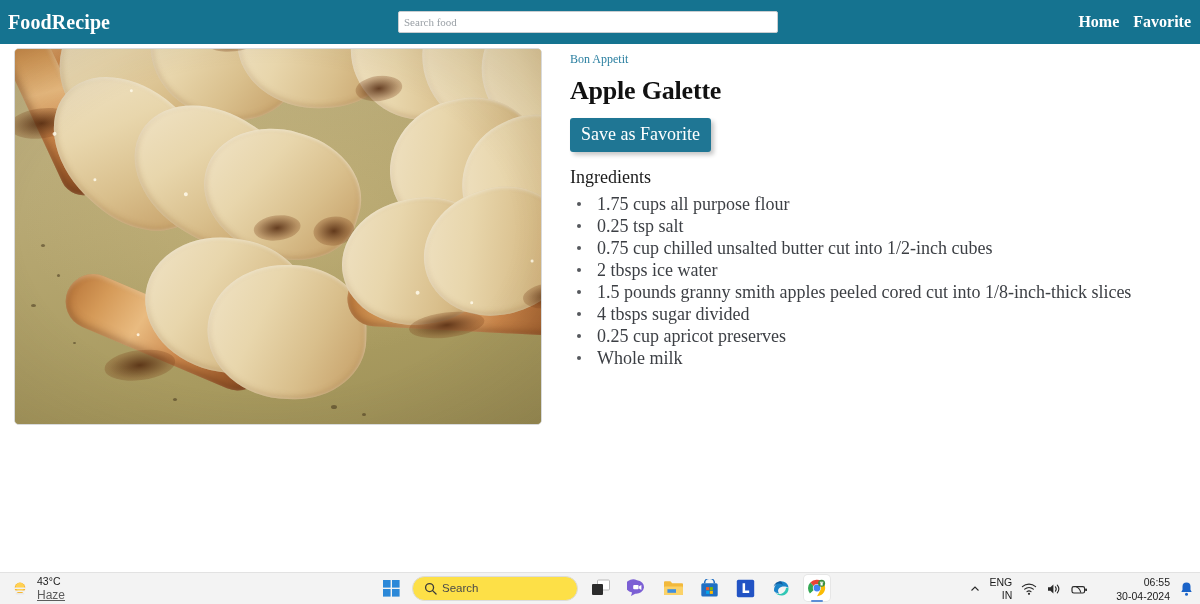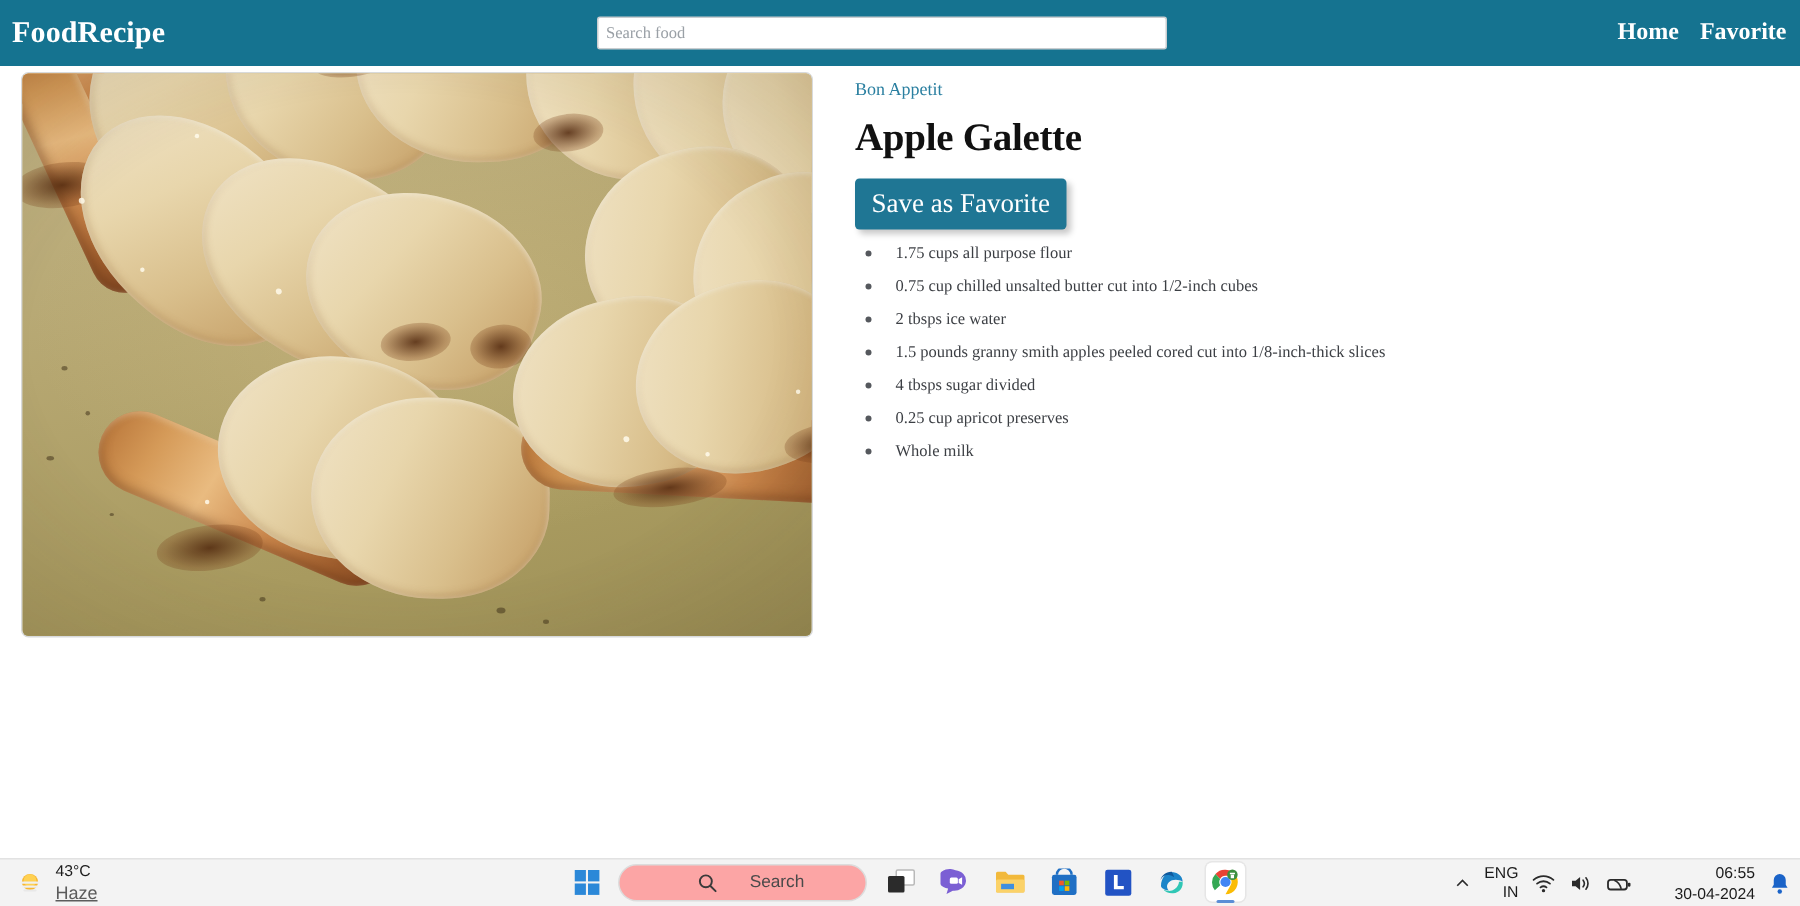--- a/index.html
+++ b/index.html
@@ -180,21 +180,21 @@
     font-size: 18px;
     color: #1a1a1a;
     font-weight: normal;
   }
   .ing-list {
     margin-top: 5px;
     list-style: none;
   }
   .ing-item {
     position: relative;
-    font-size: 11px;
+    font-size: 18px;
     line-height: 22px;
     color: #3c3f44;
     padding-left: 27px;
   }
   .ing-item::before {
     content: "";
     position: absolute;
     left: 7px;
     top: 9px;
     width: 4px;
@@ -232,27 +232,26 @@
     align-items: center;
     gap: 8px;
   }
   .start-btn {
     width: 26px; height: 26px;
     display: flex; align-items: center; justify-content: center;
     cursor: pointer; border-radius: 4px;
   }
   .search-pill {
     width: 166px; height: 25px;
-    background: #fca5a5;
+    background: #fde047;
     border: 1px solid #dcdcdc;
     border-radius: 13px;
     display: flex; align-items: center;
-    gap: 22px; padding-left: 11px;
+    gap: 5px; padding-left: 11px;
     cursor: pointer;
-    justify-content: center;
   }
   .search-pill-label { font-size: 11.5px; color: #4a4a4a; }
 
   .tb-apps {
     position: absolute;
     left: 588px; top: 2px;
     display: flex;
     align-items: center;
     gap: 10px;
   }
@@ -368,22 +367,24 @@
       <div class="crumb" style="left:30%;top:93%;width:4px;height:3px;"></div>
 
       <div class="photo-soft"></div>
     </div>
   </div>
 
   <div class="detail">
     <a class="source-link">Bon Appetit</a>
     <h1 class="recipe-title">Apple Galette</h1>
     <button class="fav-btn">Save as Favorite</button>
+    <h2 class="ing-heading">Ingredients</h2>
     <ul class="ing-list">
       <li class="ing-item">1.75 cups all purpose flour</li>
+      <li class="ing-item">0.25 tsp salt</li>
       <li class="ing-item">0.75 cup chilled unsalted butter cut into 1/2-inch cubes</li>
       <li class="ing-item">2 tbsps ice water</li>
       <li class="ing-item">1.5 pounds granny smith apples peeled cored cut into 1/8-inch-thick slices</li>
       <li class="ing-item">4 tbsps sugar divided</li>
       <li class="ing-item">0.25 cup apricot preserves</li>
       <li class="ing-item">Whole milk</li>
     </ul>
   </div>
 </div>
 

